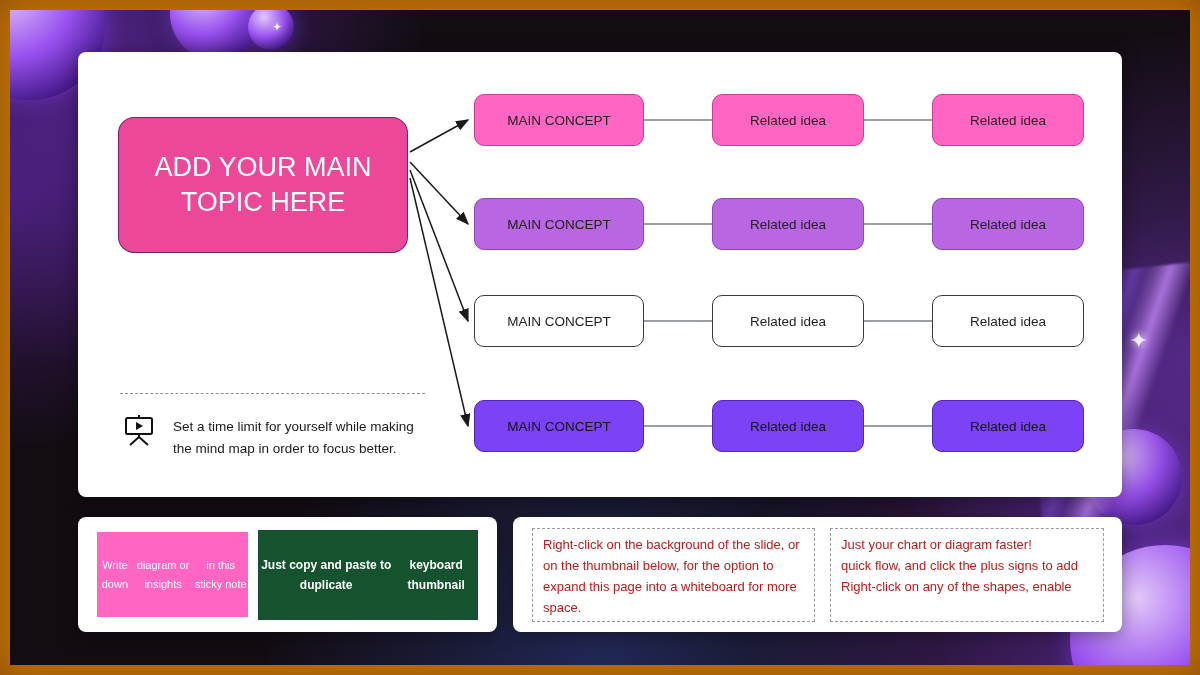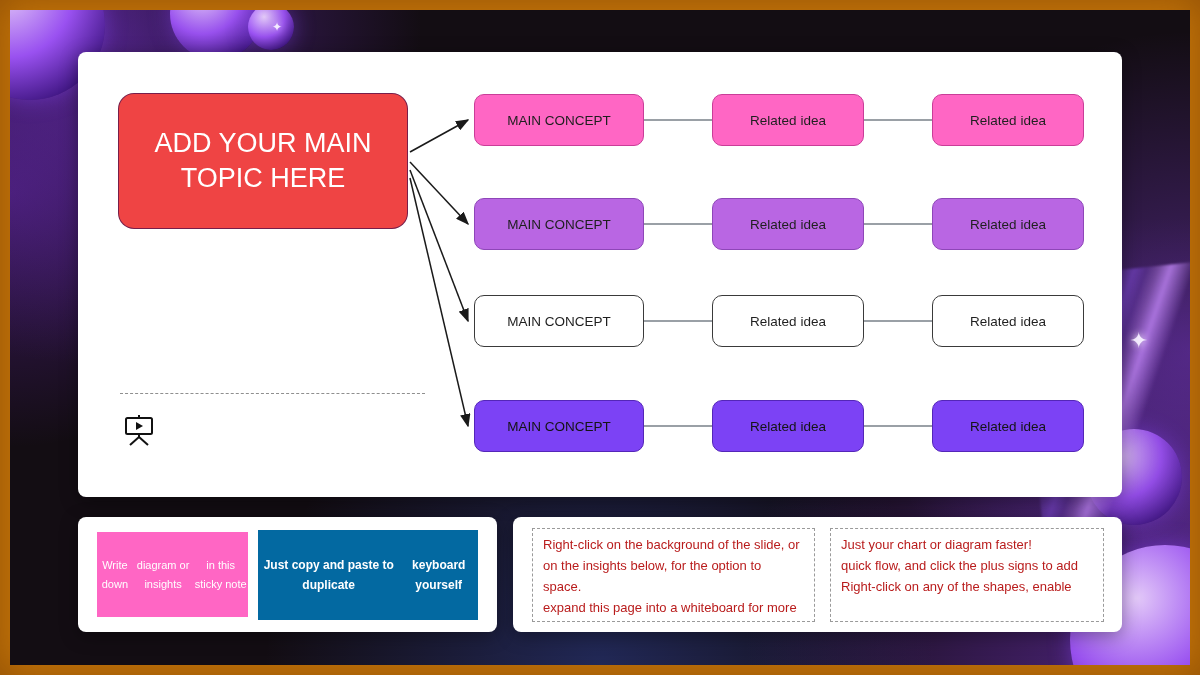--- a/index.html
+++ b/index.html
@@ -84,21 +84,21 @@
     <div class="bubble b4"></div>
     <div class="bubble b5"></div>
     <div class="streak"></div>
     <span class="sparkle s1">✦</span>
     <span class="sparkle s2">✦</span>
     <span class="sparkle s3">✦</span>
   </div>
 
   <div class="card main-card">
 
-    <div class="topic-box" style="background: #ef4444;">ADD YOUR MAIN TOPIC HERE</div>
+    <div class="topic-box" style="background: #ec4899; margin-top: 24px;">ADD YOUR MAIN TOPIC HERE</div>
 
     <svg class="arrows" viewBox="0 0 1044 445" xmlns="http://www.w3.org/2000/svg">
       <defs>
         <marker id="ah" markerWidth="9" markerHeight="7" refX="8" refY="3.5" orient="auto">
           <path d="M0,0 L9,3.5 L0,7 z" fill="#1a1a1a"></path>
         </marker>
       </defs>
       <line x1="332" y1="100" x2="390" y2="68" stroke="#1a1a1a" stroke-width="1.5" marker-end="url(#ah)"></line>
       <line x1="332" y1="110" x2="390" y2="172" stroke="#1a1a1a" stroke-width="1.5" marker-end="url(#ah)"></line>
       <line x1="332" y1="118" x2="390" y2="269" stroke="#1a1a1a" stroke-width="1.5" marker-end="url(#ah)"></line>
@@ -139,41 +139,43 @@
       <svg width="34" height="32" viewBox="0 0 34 32" fill="none" xmlns="http://www.w3.org/2000/svg">
         <line x1="17" y1="1" x2="17" y2="4" stroke="#111" stroke-width="2"></line>
         <rect x="4" y="4" width="26" height="16" rx="1.5" stroke="#111" stroke-width="2"></rect>
         <path d="M14 8 L21 12 L14 16 Z" fill="#111"></path>
         <line x1="17" y1="20" x2="17" y2="24" stroke="#111" stroke-width="2"></line>
         <line x1="17" y1="23" x2="8" y2="31" stroke="#111" stroke-width="2"></line>
         <line x1="17" y1="23" x2="26" y2="31" stroke="#111" stroke-width="2"></line>
       </svg>
     </div>
     <div class="note-text">
+      <div>Set a time limit for yourself while making</div>
+      <div>the mind map in order to focus better.</div>
     </div>
   </div>
 
   <div class="card notes-card">
     <div class="sticky sticky-pink" style="background: rgb(255, 102, 196);">
       <div>Write down</div>
       <div>diagram or insights</div>
       <div>in this sticky note</div>
     </div>
-    <div class="sticky sticky-black" style="background: #0369a1;">
+    <div class="sticky sticky-black" style="background: #14532d;">
       <div>Just copy and paste to duplicate</div>
-      <div>keyboard yourself</div>
+      <div>keyboard thumbnail</div>
     </div>
   </div>
 
   <div class="card tips-card">
     <div class="tipbox tip0">
       <div>Right-click on the background of the slide, or</div>
-      <div>on the insights below, for the option to</div>
+      <div>on the thumbnail below, for the option to</div>
+      <div>expand this page into a whiteboard for more</div>
       <div>space.</div>
-      <div>expand this page into a whiteboard for more</div>
     </div>
     <div class="tipbox tip1">
       <div>Just your chart or diagram faster!</div>
       <div>quick flow, and click the plus signs to add</div>
       <div>Right-click on any of the shapes, enable</div>
     </div>
   </div>
 </div>
 
 </body></html>

